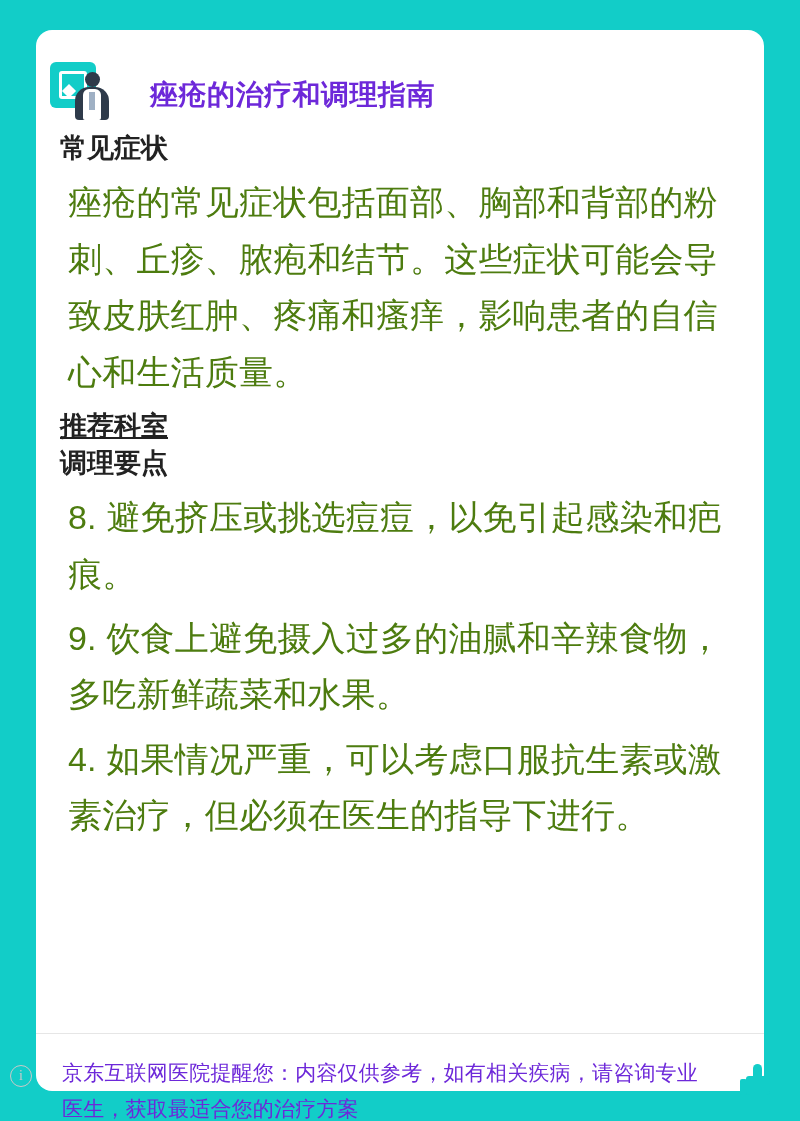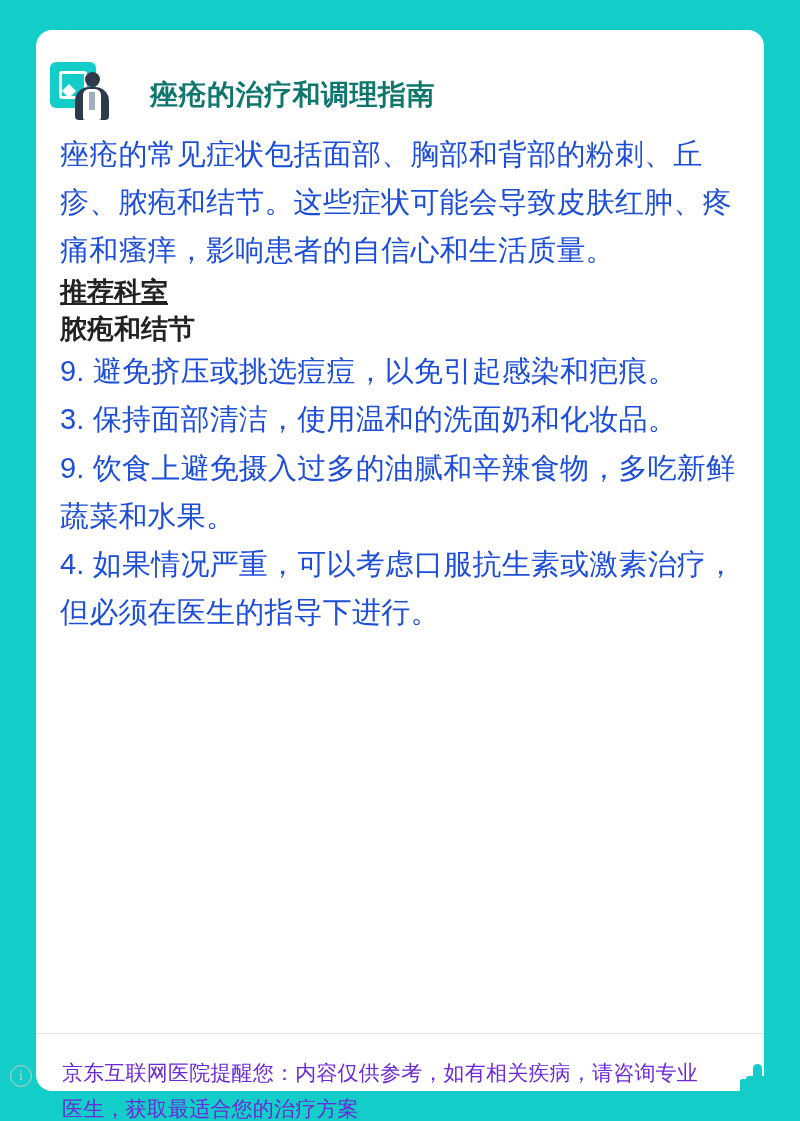--- a/index.html
+++ b/index.html
@@ -110,21 +110,21 @@
     height: 18px;
     background: #9fb0c4;
   }
 
   .title {
     position: absolute;
     left: 114px;
     top: 46px;
     font-size: 28px;
     font-weight: bold;
-    color: #0f766e;
+    color: #6d28d9;
     letter-spacing: 0.5px;
   }
 
   .content {
     position: absolute;
     left: 24px;
     top: 100px;
     right: 24px;
   }
 
@@ -134,24 +134,24 @@
     font-size: 27px;
     font-weight: bold;
     color: #222222;
     line-height: 1.35;
   }
   .sec-symptoms { margin-top: 28px; }
   .sec-dept { margin-top: 40px; text-decoration: underline; }
   .sec-care { margin-top: 36px; }
 
   p.body-text {
-    margin: 0;
+    margin: 8px;
     padding: 0;
-    font-size: 29px;
-    color: #1d4ed8;
+    font-size: 34px;
+    color: #4d7c0f;
     line-height: 1.66;
     letter-spacing: 0.2px;
   }
   .para-symptoms { margin-top: 18px; }
   .dept-value { margin-top: 20px; }
   .care-item { margin-top: 22px; }
   .care-item:first-of-type { margin-top: 22px; }
 
   .footer {
     position: absolute;
@@ -241,27 +241,27 @@
         <div class="body"></div>
         <div class="shirt"></div>
         <div class="tie"></div>
       </div>
     </div>
 
     <div class="title">痤疮的治疗和调理指南</div>
 
     <div class="content">
 
+      <h2 class="section sec-symptoms">常见症状</h2>
       <p class="body-text para-symptoms">痤疮的常见症状包括面部、胸部和背部的粉刺、丘疹、脓疱和结节。这些症状可能会导致皮肤红肿、疼痛和瘙痒，影响患者的自信心和生活质量。</p>
 
       <h2 class="section sec-dept">推荐科室</h2>
 
-      <h2 class="section sec-care">脓疱和结节</h2>
-      <p class="body-text care-item">9. 避免挤压或挑选痘痘，以免引起感染和疤痕。</p>
-      <p class="body-text care-item">3. 保持面部清洁，使用温和的洗面奶和化妆品。</p>
+      <h2 class="section sec-care">调理要点</h2>
+      <p class="body-text care-item">8. 避免挤压或挑选痘痘，以免引起感染和疤痕。</p>
       <p class="body-text care-item">9. 饮食上避免摄入过多的油腻和辛辣食物，多吃新鲜蔬菜和水果。</p>
       <p class="body-text care-item">4. 如果情况严重，可以考虑口服抗生素或激素治疗，但必须在医生的指导下进行。</p>
 
     </div>
   </div>
 
   <div class="footer">
     <div class="footer-sep"></div>
     <div class="info-icon">i</div>
     <div class="footer-text">京东互联网医院提醒您：内容仅供参考，如有相关疾病，请咨询专业医生，获取最适合您的治疗方案</div>

